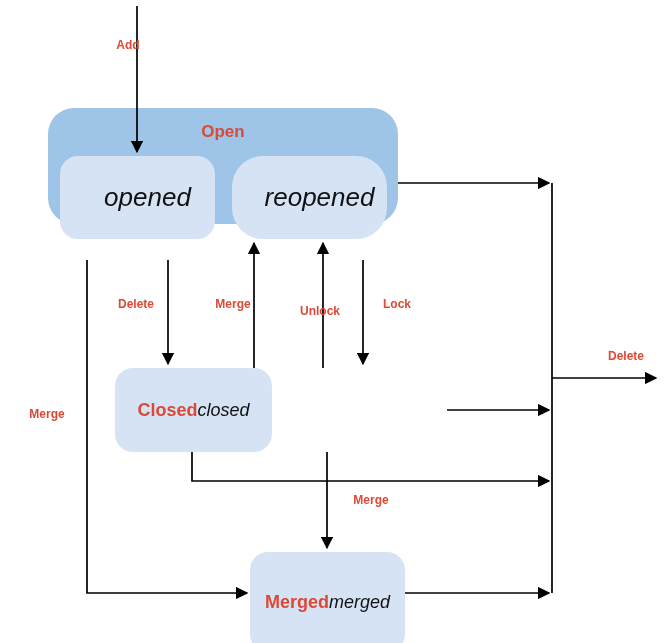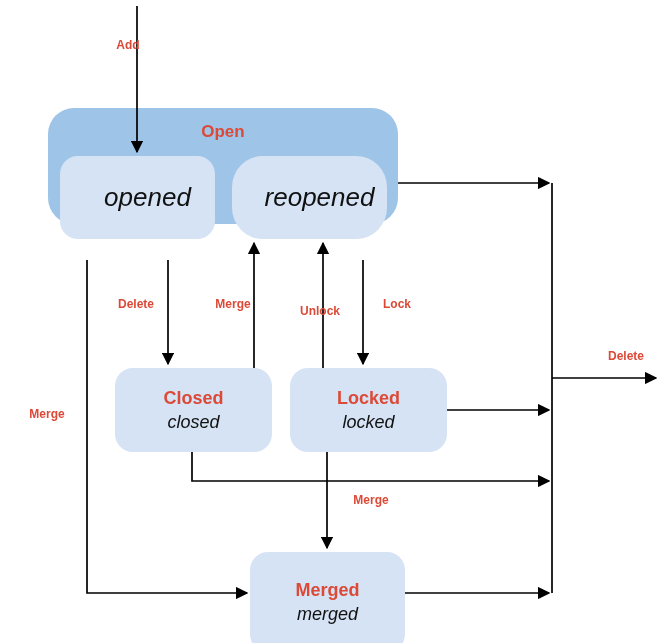--- a/index.html
+++ b/index.html
@@ -30,21 +30,21 @@
     background:var(--color-state-fill);
     display:flex;align-items:center;justify-content:center;
   }
   .substate.opened{left:12px;}
   .substate.reopened{left:184px;border-radius:31px;}
   .substate-text{
     font-size:26px;font-style:italic;color:var(--color-state-text);margin-left:20px;
   }
   .state{
     position:absolute;border-radius:18px;background:var(--color-state-fill);
-    display:flex;flex-direction:column;align-items:center;justify-content:center;
+    display:flex;flex-direction:row;align-items:center;justify-content:center;
     line-height:24px;
   }
   .state.closed{left:115px;top:368px;width:157px;height:84px;}
   .state.locked{left:290px;top:368px;width:157px;height:84px;}
   .state.merged{left:250px;top:552px;width:155px;height:100px;}
   .state-title{font-size:18px;font-weight:700;color:var(--color-accent);}
   .state-sub{font-size:18px;font-style:italic;color:var(--color-state-text);}
   
   svg.wires{position:absolute;left:0;top:0;z-index:5;pointer-events:none;}
   svg.wires path.wire{fill:none;stroke:var(--color-line);stroke-width:1.7px;}
@@ -69,24 +69,20 @@
     <div class="substate reopened">
       <span class="substate-text">reopened</span>
     </div>
   </div>
 
   <div class="state closed">
     <div class="state-title">Closed</div>
     <div class="state-sub">closed</div>
   </div>
 
-  <div class="state locked">
-    <div class="state-title">Locked</div>
-    <div class="state-sub">locked</div>
-  </div>
 
   <div class="state merged">
     <div class="state-title">Merged</div>
     <div class="state-sub">merged</div>
   </div>
 
   <svg class="wires" width="670" height="643" viewBox="0 0 670 643">
     <defs>
       <marker id="ah" viewBox="0 0 10 10" refX="9" refY="5" markerWidth="7.5" markerHeight="7.5" orient="auto">
         <path class="arrowhead" d="M0,0 L10,5 L0,10 z"></path>

